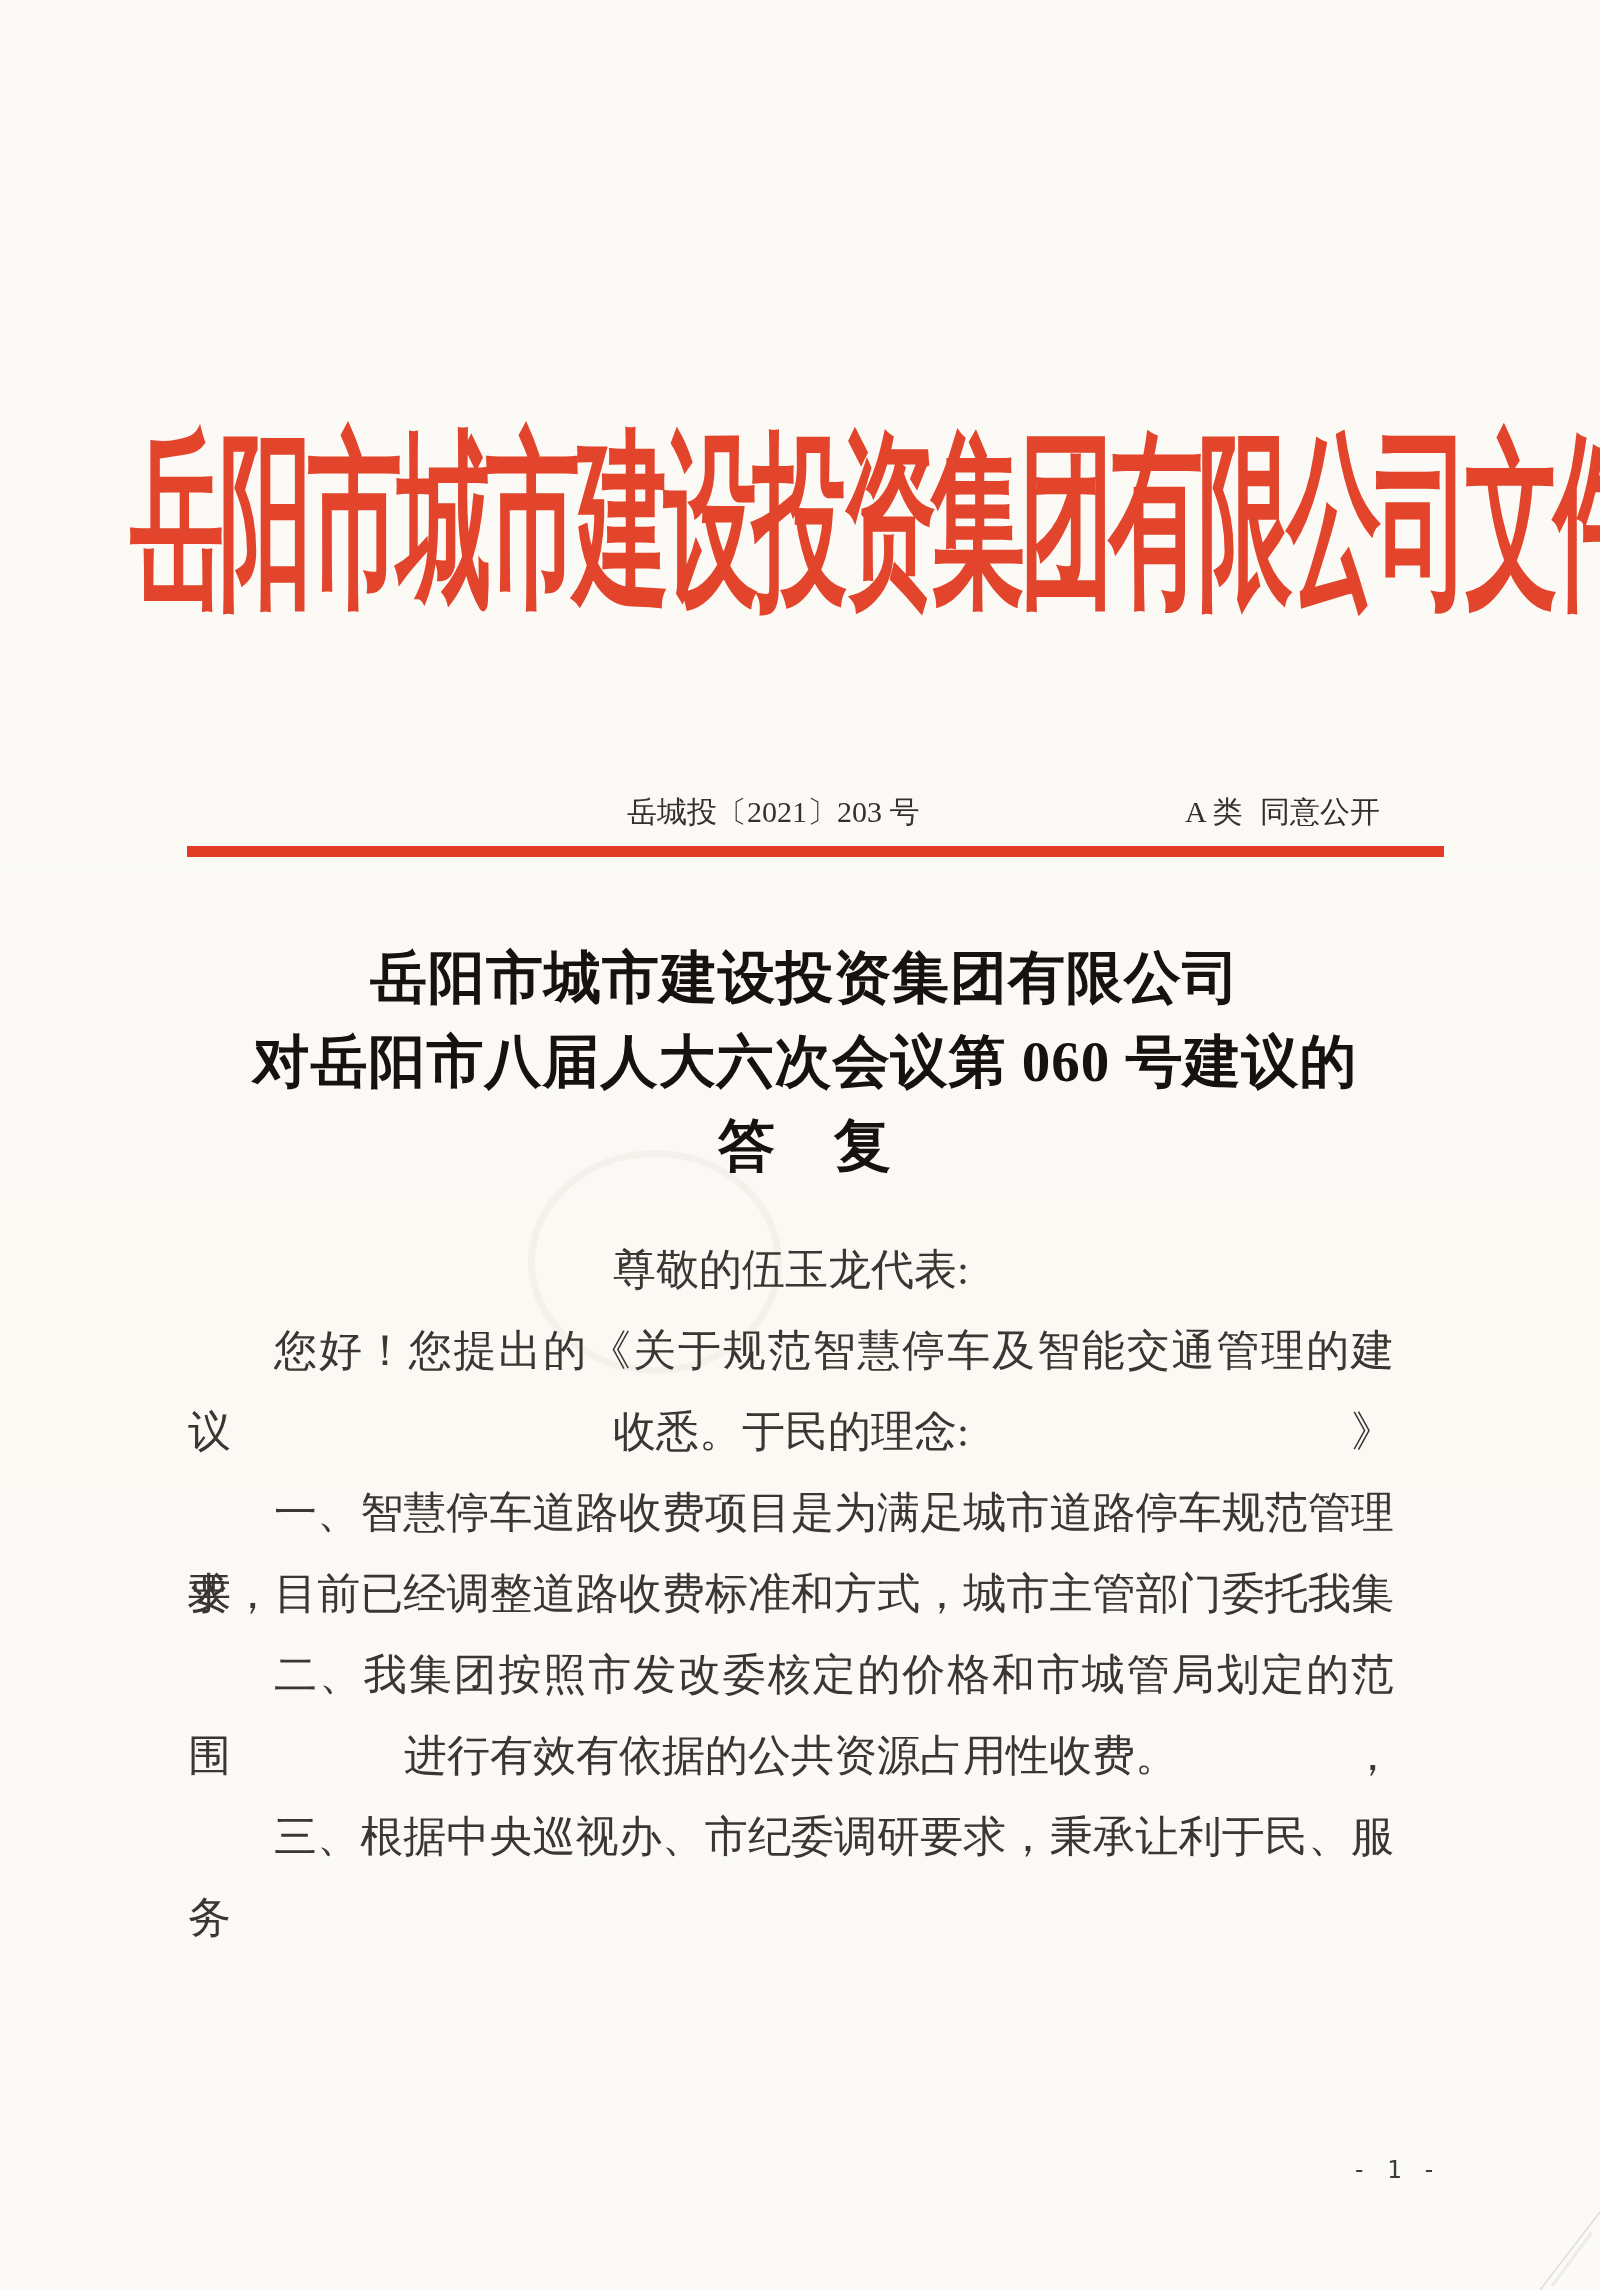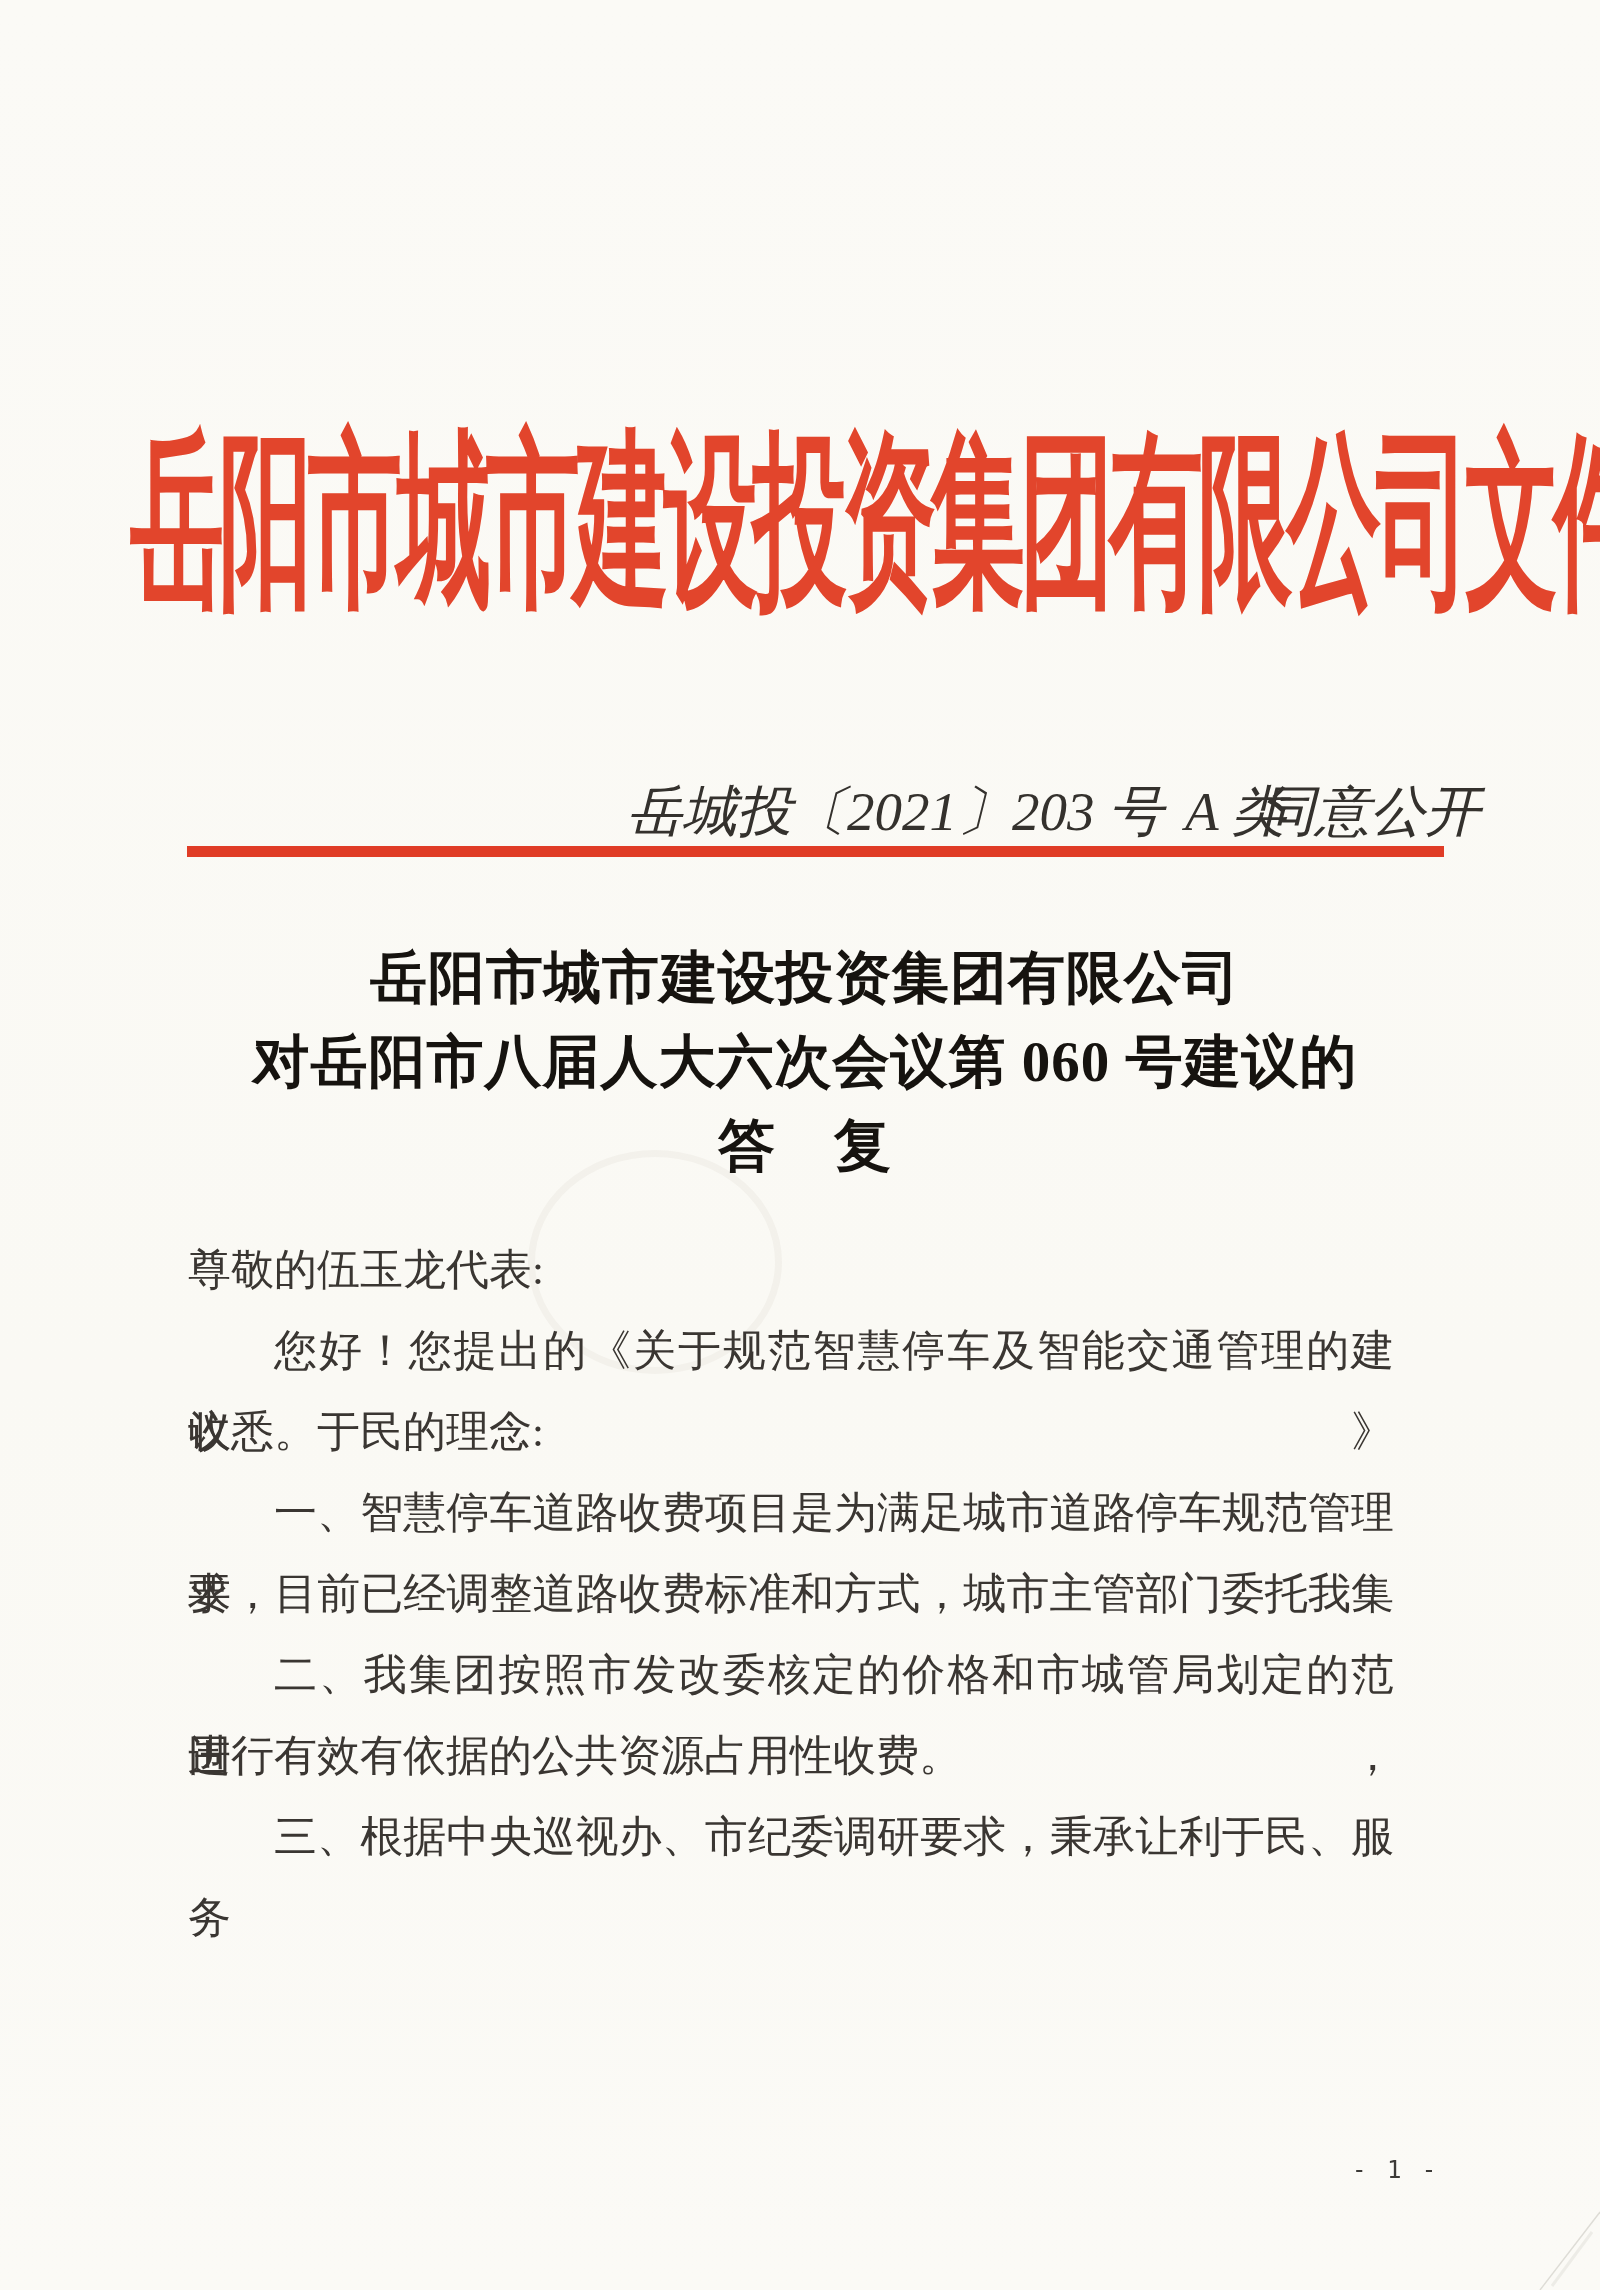--- a/index.html
+++ b/index.html
@@ -13,21 +13,21 @@
   
   .banner{
     position:absolute;left:130px;right:95px;top:426px;
     text-align:center;white-space:nowrap;
     font-size:94px;line-height:1;font-weight:bold;
     letter-spacing:-5px;color:#e2452c;
     transform:scaleY(2.02);transform-origin:50% 0;
   }
 
   
-  .docline{position:absolute;top:786px;font-size:55px;line-height:52px;color:#34312d;white-space:nowrap;font-style:italic;}
+  .docline{position:absolute;top:786px;font-size:30px;line-height:52px;color:#34312d;white-space:nowrap;}
   .doc-number{left:627px;}
   .doc-category{left:1185px;}
   .doc-publicity{left:1260px;}
 
   .red-rule{
     position:absolute;left:187px;top:846px;width:1257px;height:11px;
     background:#e03c26;
   }
 
   
@@ -36,21 +36,21 @@
     text-align:center;font-size:57px;line-height:84px;font-weight:bold;
     color:#16130f;letter-spacing:1px;
   }
   .title-line{height:84px;}
 
   
   .body-block{
     position:absolute;left:188px;width:1206px;top:1229px;
     font-size:43px;line-height:81px;color:#3a3632;
   }
-  .body-line{height:81px;white-space:nowrap;}
+  .body-line{height:81px;white-space:nowrap;text-align:center;}
   .body-line.fill{white-space:normal;text-align:justify;text-align-last:justify;}
   .body-line.indent{text-indent:86px;}
 
   .page-number{
     position:absolute;left:1352px;top:2156px;
     font-family:"DejaVu Sans Mono","Liberation Mono",monospace;
     font-size:24px;letter-spacing:3px;color:#3c3a37;
   }
 
   

